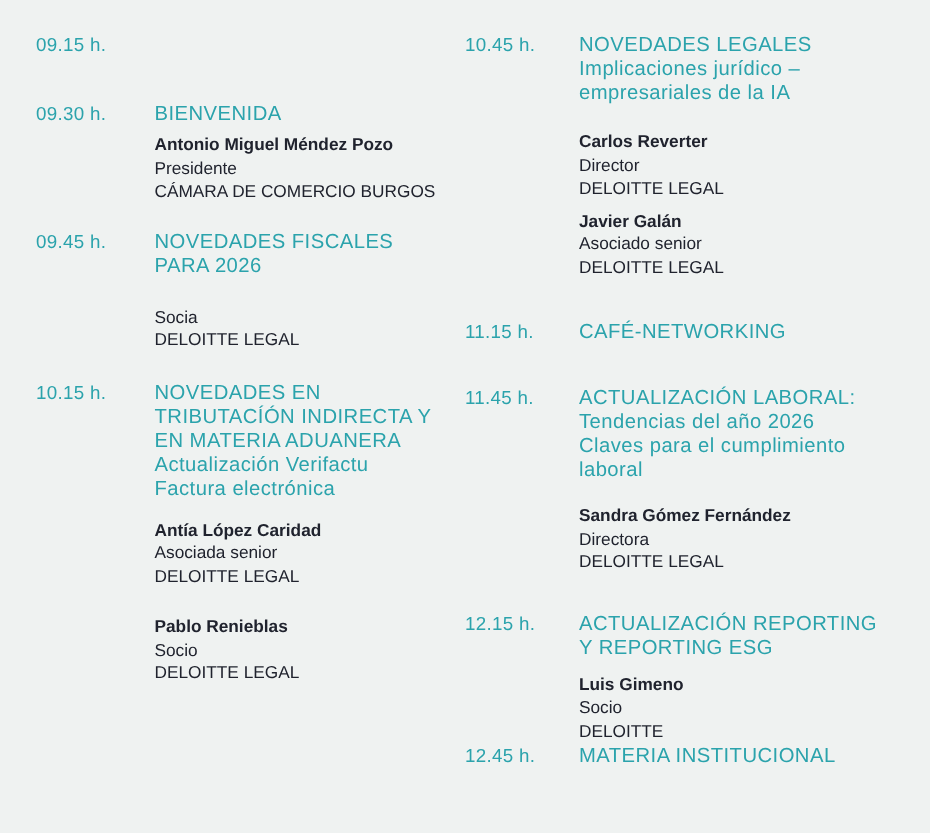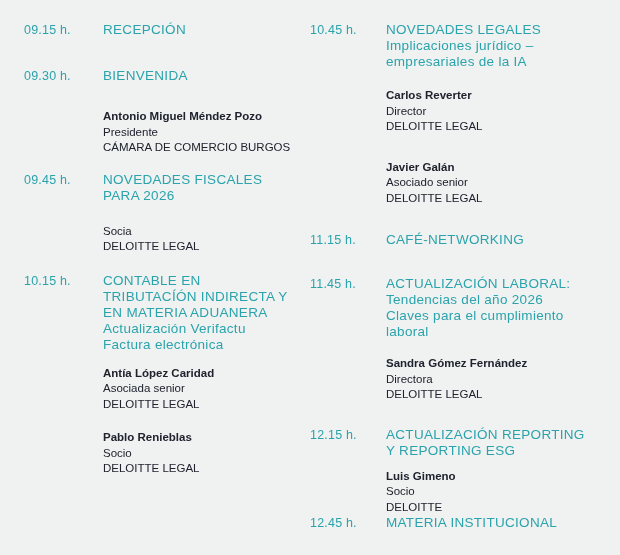--- a/index.html
+++ b/index.html
@@ -38,21 +38,21 @@
   .col-left .time{width:79px;}
   .col-right .time{width:76px;}
   .content{flex:1 1 auto; min-width:0;}
   .title-line,.subtitle-line{
     color:#2ba3ac;
     font-size:13.5px;
     line-height:16px;
     letter-spacing:0.3px;
   }
   .speakers{display:block;}
-  .speaker{margin-top:25px;}
+  .speaker{margin-top:6px;}
   .sp-name{
     color:#20232e;
     font-size:11.5px;
     line-height:15.5px;
     font-weight:700;
   }
   .sp-role,.sp-org{
     color:#20232e;
     font-size:11.5px;
     line-height:15.5px;
@@ -60,23 +60,20 @@
 </style>
 </head>
 <body>
 
 <div class="page">
 
   <div class="col col-left">
 
     <div class="session">
       <div class="time">09.15 h.</div>
-      <div class="content">
-        <div class="title-line">RECEPCIÓN</div>
-      </div>
     </div>
 
     <div class="session" style="margin-top:30px">
       <div class="time">09.30 h.</div>
       <div class="content">
         <div class="title-line">BIENVENIDA</div>
         <div class="speakers">
           <div class="speaker">
             <div class="sp-name">Antonio Miguel Méndez Pozo</div>
             <div class="sp-role">Presidente</div>
@@ -96,21 +93,21 @@
             <div class="sp-role">Socia</div>
             <div class="sp-org">DELOITTE LEGAL</div>
           </div>
         </div>
       </div>
     </div>
 
     <div class="session" style="margin-top:18px">
       <div class="time">10.15 h.</div>
       <div class="content">
-        <div class="title-line">CONTABLE EN</div>
+        <div class="title-line">NOVEDADES EN</div>
         <div class="title-line">TRIBUTACÍÓN INDIRECTA Y</div>
         <div class="title-line">EN MATERIA ADUANERA</div>
         <div class="subtitle-line">Actualización Verifactu</div>
         <div class="subtitle-line">Factura electrónica</div>
         <div class="speakers">
           <div class="speaker" style="margin-top:13px">
             <div class="sp-name">Antía López Caridad</div>
             <div class="sp-role">Asociada senior</div>
             <div class="sp-org">DELOITTE LEGAL</div>
           </div>

